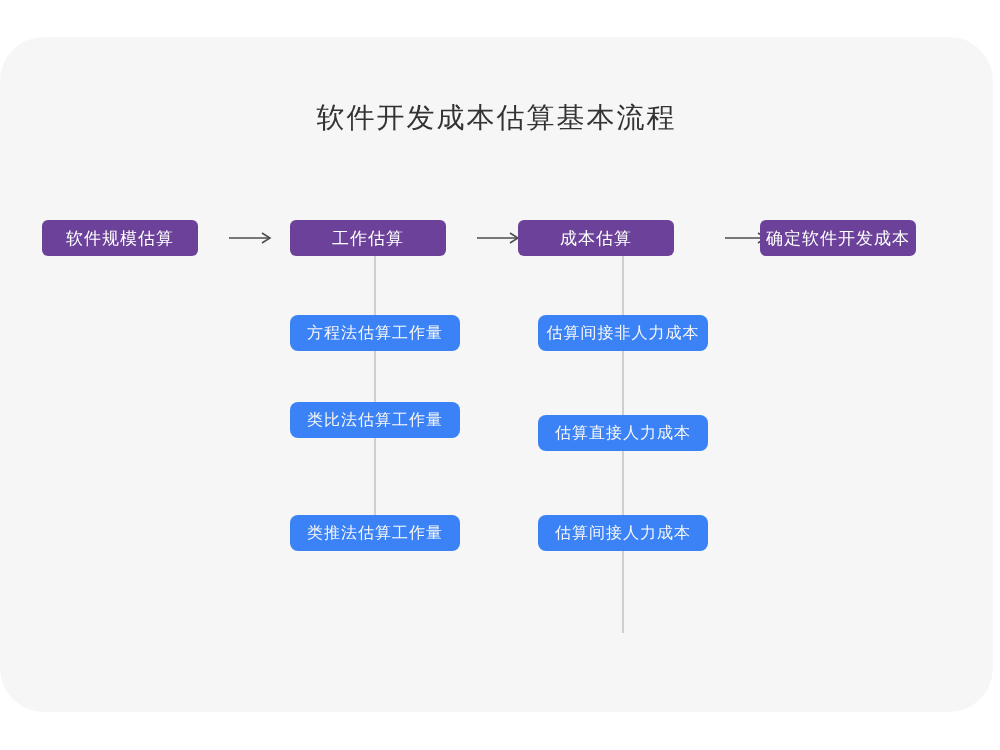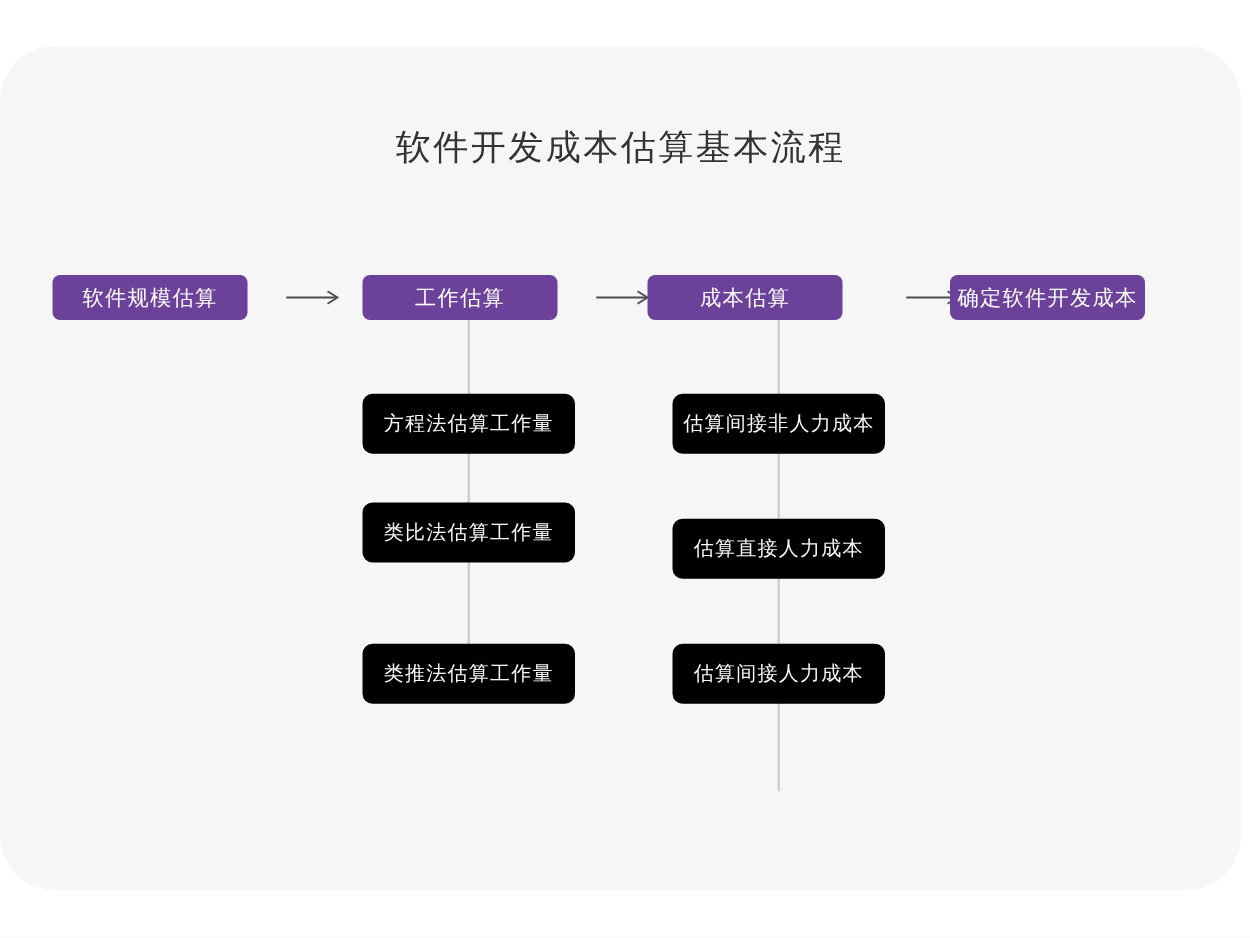--- a/index.html
+++ b/index.html
@@ -19,22 +19,22 @@
     font-size:28px;font-weight:400;letter-spacing:2px;color:#333333;
   }
   .stage{
     position:absolute;top:183px;width:156px;height:36px;
     background:#6C4199;border-radius:6px;
     display:flex;align-items:center;justify-content:center;
     color:#FFFFFF;font-size:17px;letter-spacing:1px;
     z-index:2;box-sizing:border-box;
   }
   .sub{
-    position:absolute;width:170px;height:48px;
-    background:#000000;border-radius:8px;
+    position:absolute;width:170px;height:36px;
+    background:#3b82f6;border-radius:8px;
     display:flex;align-items:center;justify-content:center;
     color:#F7F7F7;font-size:16px;letter-spacing:1px;
     z-index:2;box-sizing:border-box;
   }
   .arrow{position:absolute;top:194px;z-index:1;}
   .vline{
     position:absolute;width:2px;background:#CFCFCF;z-index:1;
   }
 </style>
 </head>

